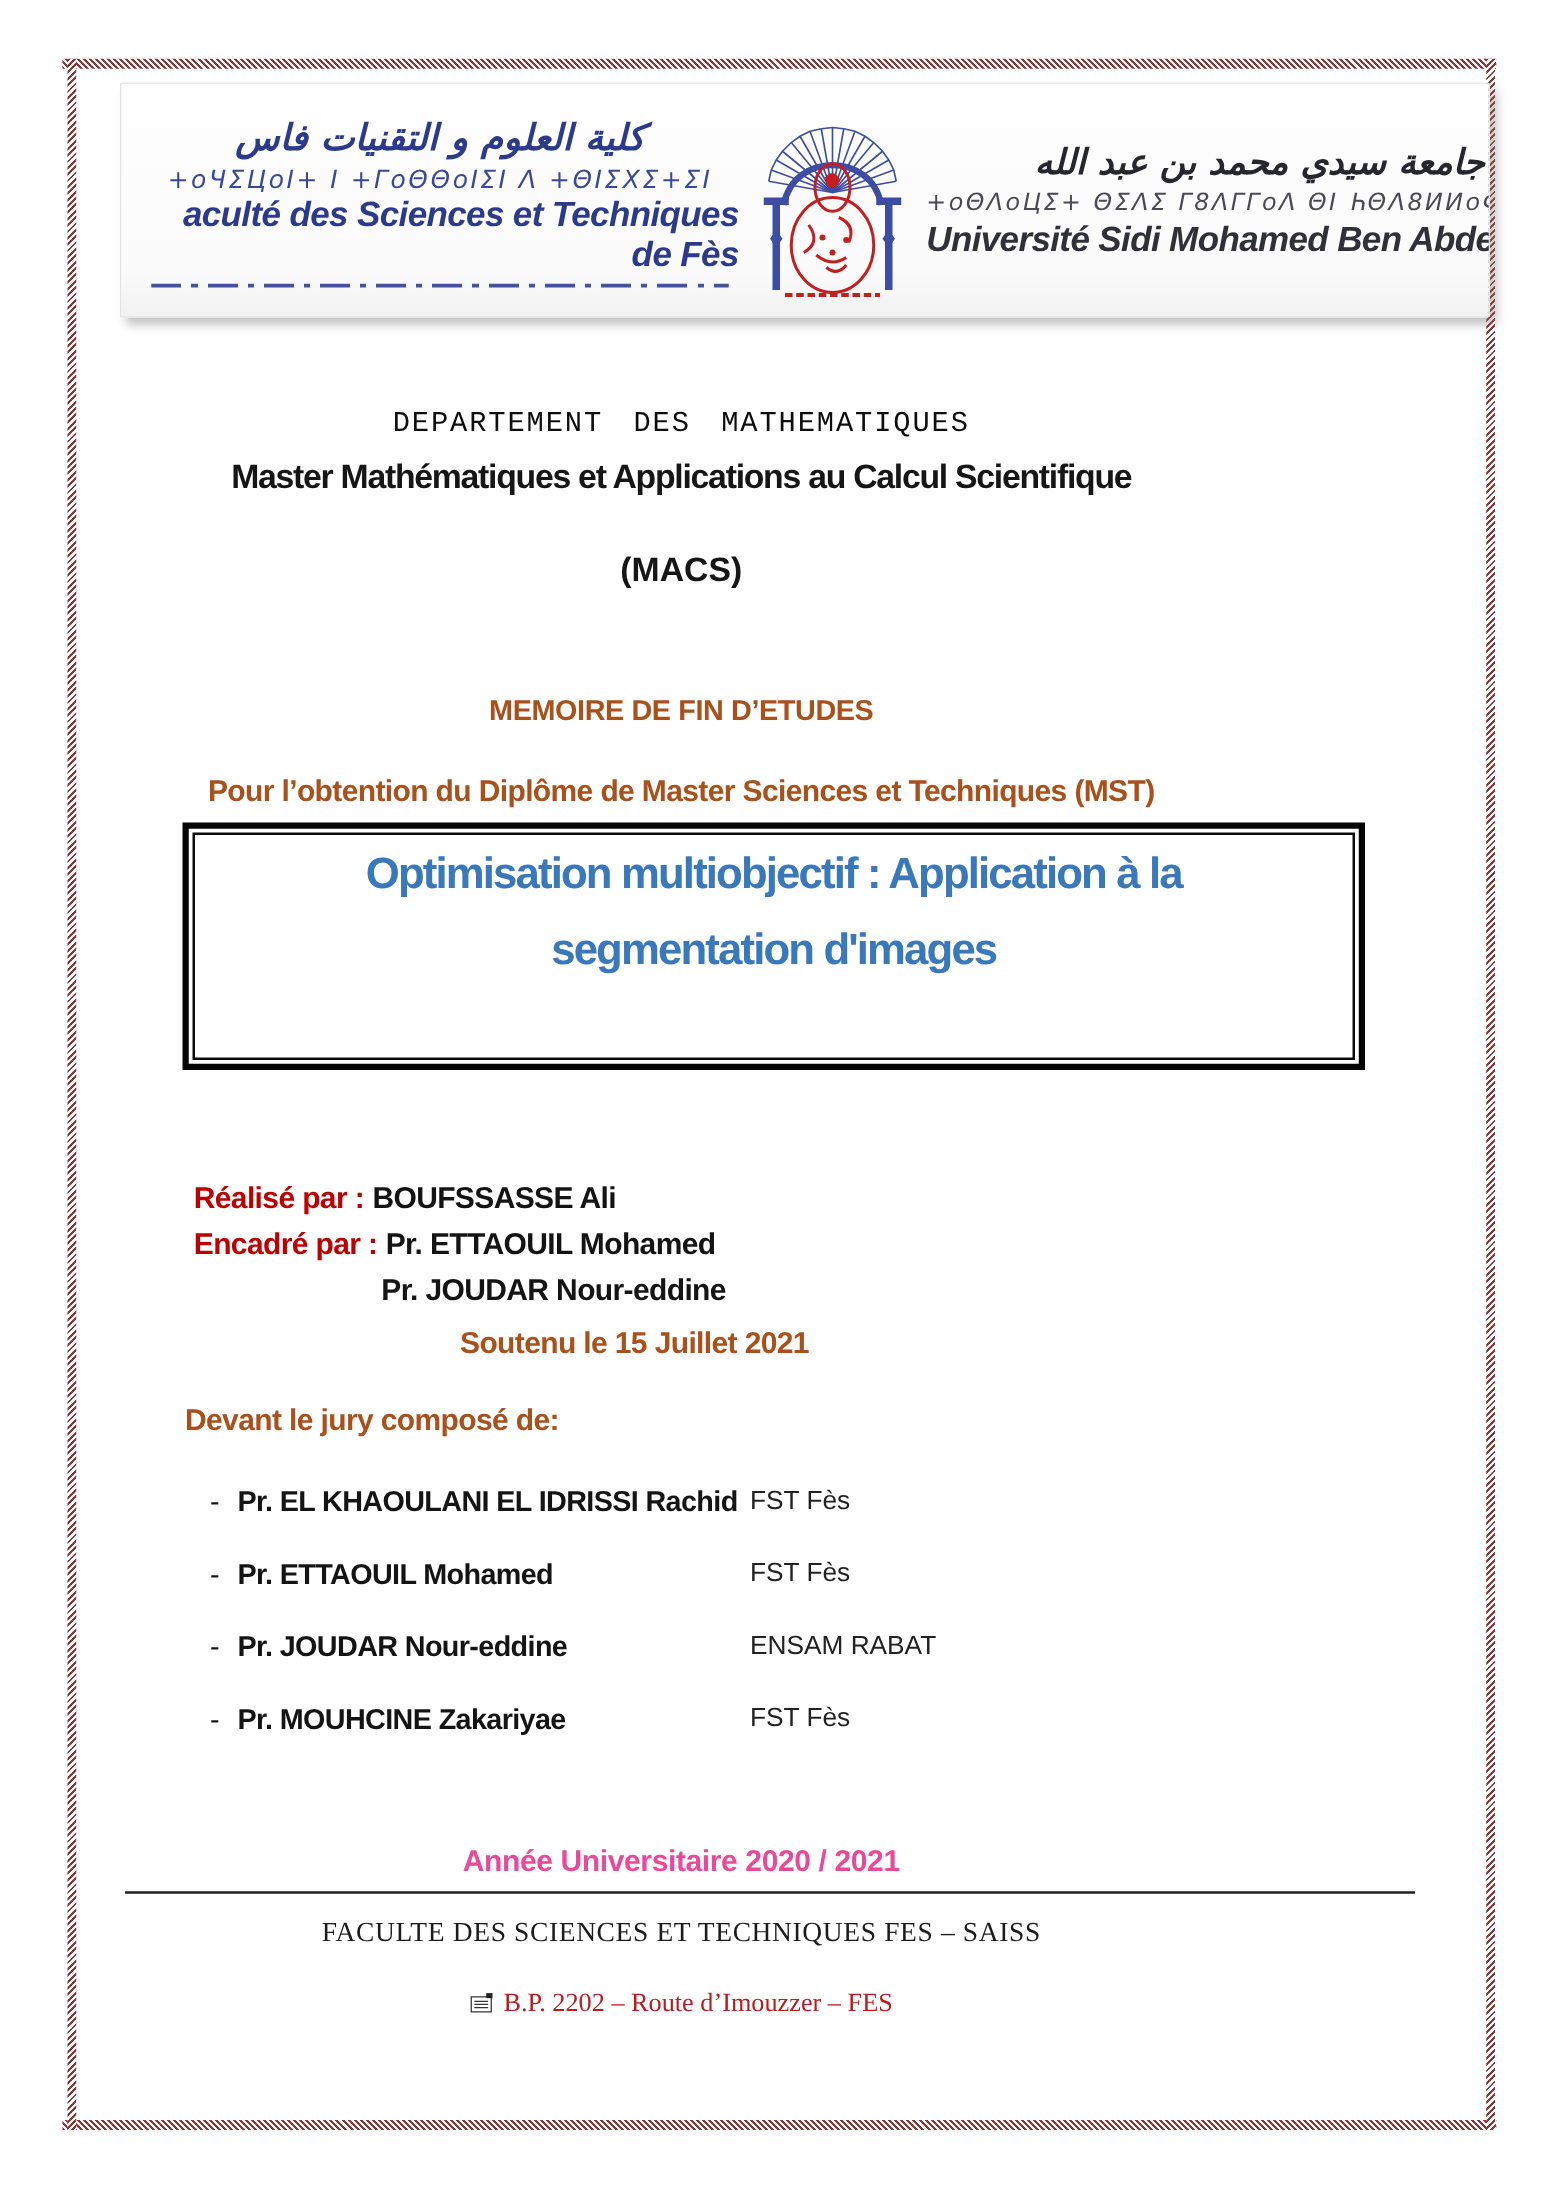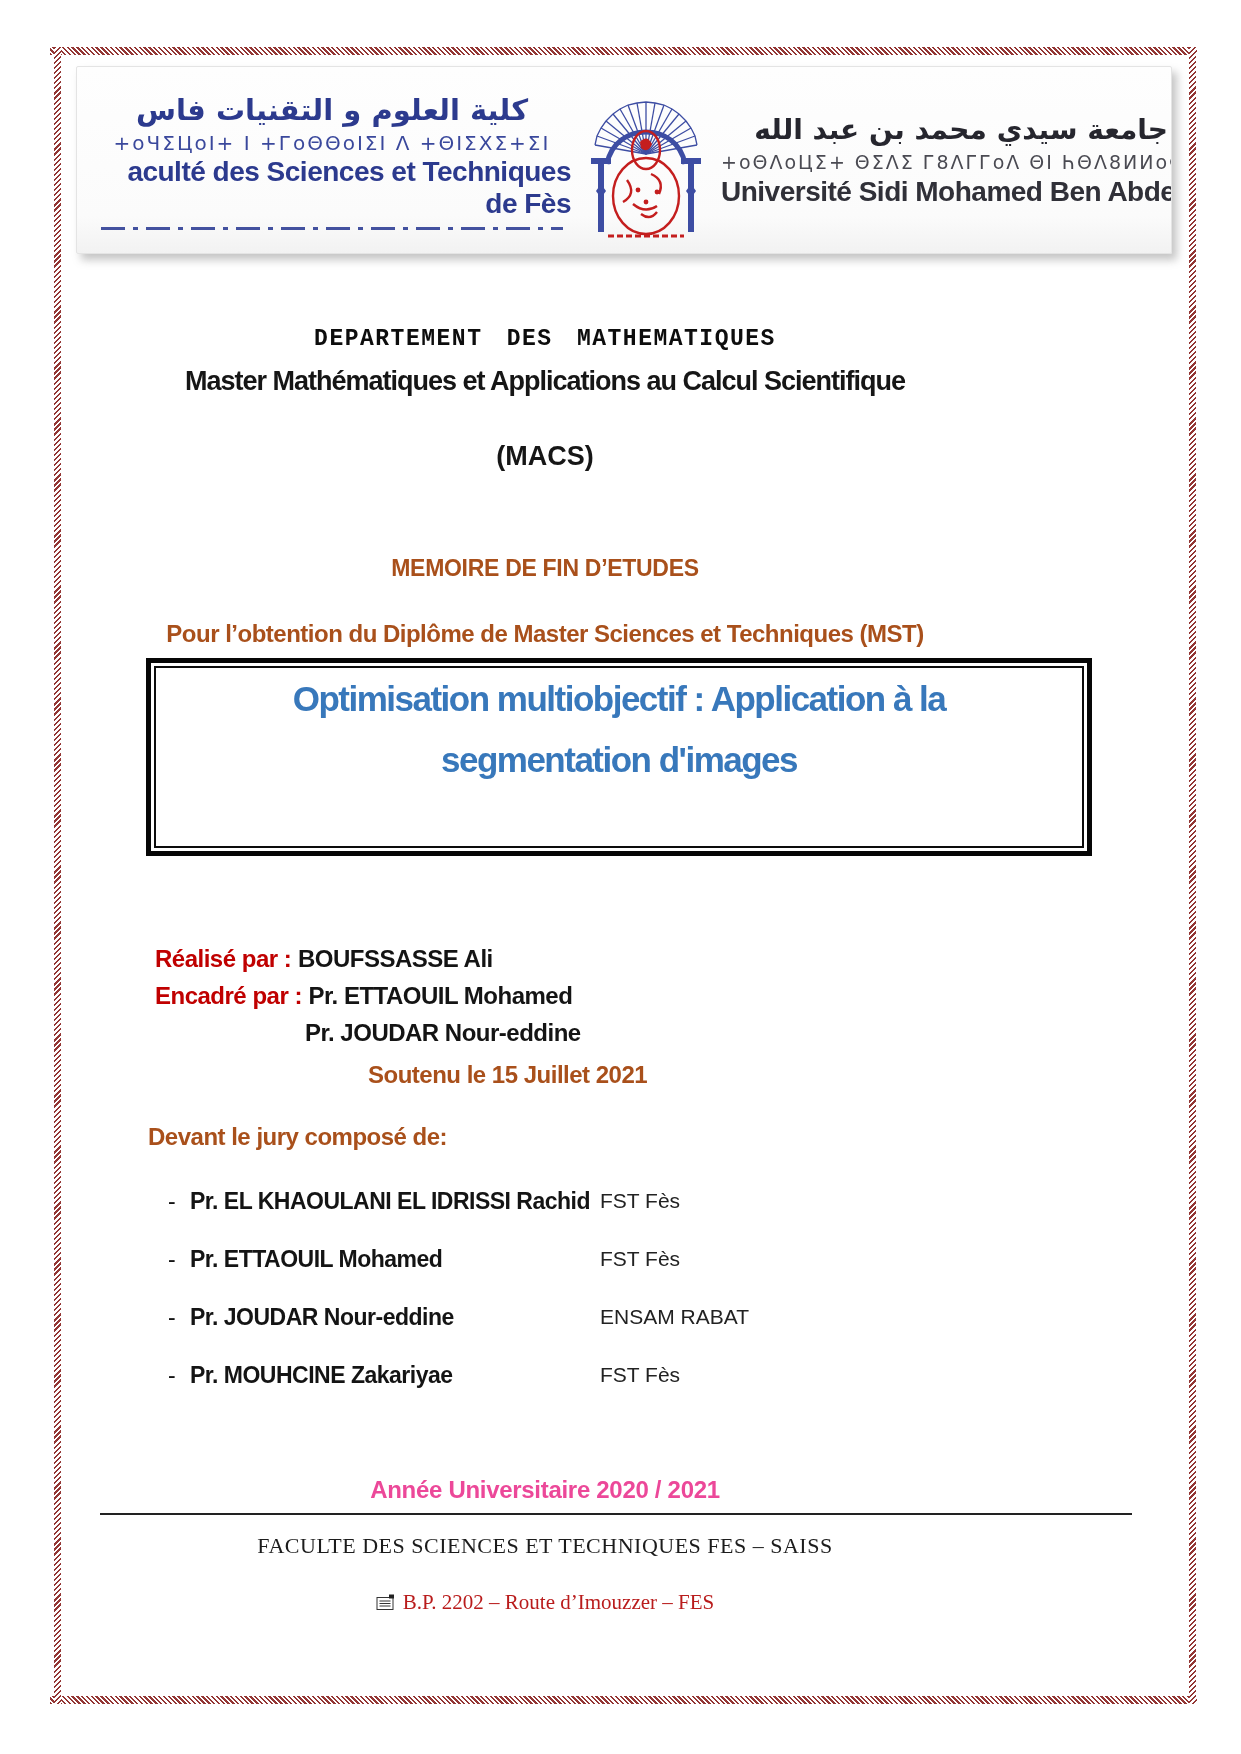--- a/index.html
+++ b/index.html
@@ -9,40 +9,40 @@
   
   .fr{position:absolute;}
   .fr-h{height:8px;left:50px;width:1147px;
         background:repeating-linear-gradient(45deg,#943634 0,#943634 1.7px,#fff 1.7px,#fff 3.4px);}
   .fr-v{width:7px;top:47px;height:1657px;
         background:repeating-linear-gradient(135deg,#943634 0,#943634 1.6px,#fff 1.6px,#fff 3.6px);}
   .fr-top{top:47px;} .fr-bottom{top:1696px;}
   .fr-left{left:54px;} .fr-right{left:1189px;}
 
   
-  .banner{position:absolute;left:76px;top:66px;width:1094px;height:186px;
+  .banner{position:absolute;left:96px;top:66px;width:1094px;height:186px;
           background:linear-gradient(180deg,#fefefe 0%,#fbfbfb 80%,#f2f2f2 100%);
           border:1px solid #e4e4e4;border-radius:2px;
           box-shadow:5px 6px 8px rgba(110,110,110,.4);
-          display:flex;align-items:center;}
+          display:flex;align-items:center;font-style:italic;}
   .hleft{width:478px;padding-left:16px;text-align:center;}
   .ar-l{font-family:"DejaVu Sans",sans-serif;font-weight:700;font-size:29px;color:#2c3a8e;line-height:40px;}
   .tif-l{font-family:"DejaVu Sans",sans-serif;font-size:20px;color:#3a489c;letter-spacing:2px;line-height:26px;}
   .fr-l{font-weight:700;font-size:28px;color:#2c3a8e;letter-spacing:-.5px;line-height:32px;text-align:right;}
   .dashline{height:3px;margin:7px 8px 0 8px;
             background:repeating-linear-gradient(90deg,#43519f 0 24px,transparent 24px 32px,#43519f 32px 37px,transparent 37px 45px);}
   .hlogo{width:150px;display:flex;justify-content:center;}
   .hright{flex:1;text-align:right;padding-right:3px;overflow:hidden;}
   .ar-r{font-family:"DejaVu Sans",sans-serif;font-weight:700;font-size:28px;color:#26262e;line-height:38px;}
   .tif-r{font-family:"DejaVu Sans",sans-serif;font-size:19px;color:#4a4a52;letter-spacing:2px;line-height:26px;white-space:nowrap;}
   .fr-r{font-weight:700;font-size:28px;color:#303038;letter-spacing:-.5px;line-height:34px;white-space:nowrap;}
 
   
   .cline{position:absolute;left:60px;width:970px;text-align:center;}
-  .dept{top:326px;font-family:"Liberation Mono","DejaVu Sans Mono",monospace;font-weight:700;
+  .dept{top:326px;font-family:"Liberation Mono","DejaVu Sans Mono",monospace;font-weight:400;
         font-size:23px;letter-spacing:1.5px;word-spacing:9px;color:#0d0d0d;}
   .master{top:366px;font-weight:700;font-size:27px;letter-spacing:-1px;color:#161616;}
   .macs{top:441px;font-weight:700;font-size:27px;color:#161616;}
   .memoire{top:555px;font-weight:700;font-size:23px;color:#A9501B;letter-spacing:-.3px;}
   .obtention{top:620px;font-weight:700;font-size:24px;color:#A9501B;letter-spacing:-.5px;}
 
   
   .tbox{position:absolute;left:146px;top:658px;width:946px;height:198px;
         border:5px solid #060606;background:#fff;box-sizing:border-box;}
   .tbox-in{position:absolute;inset:3px;border:2px solid #0c0c0c;

